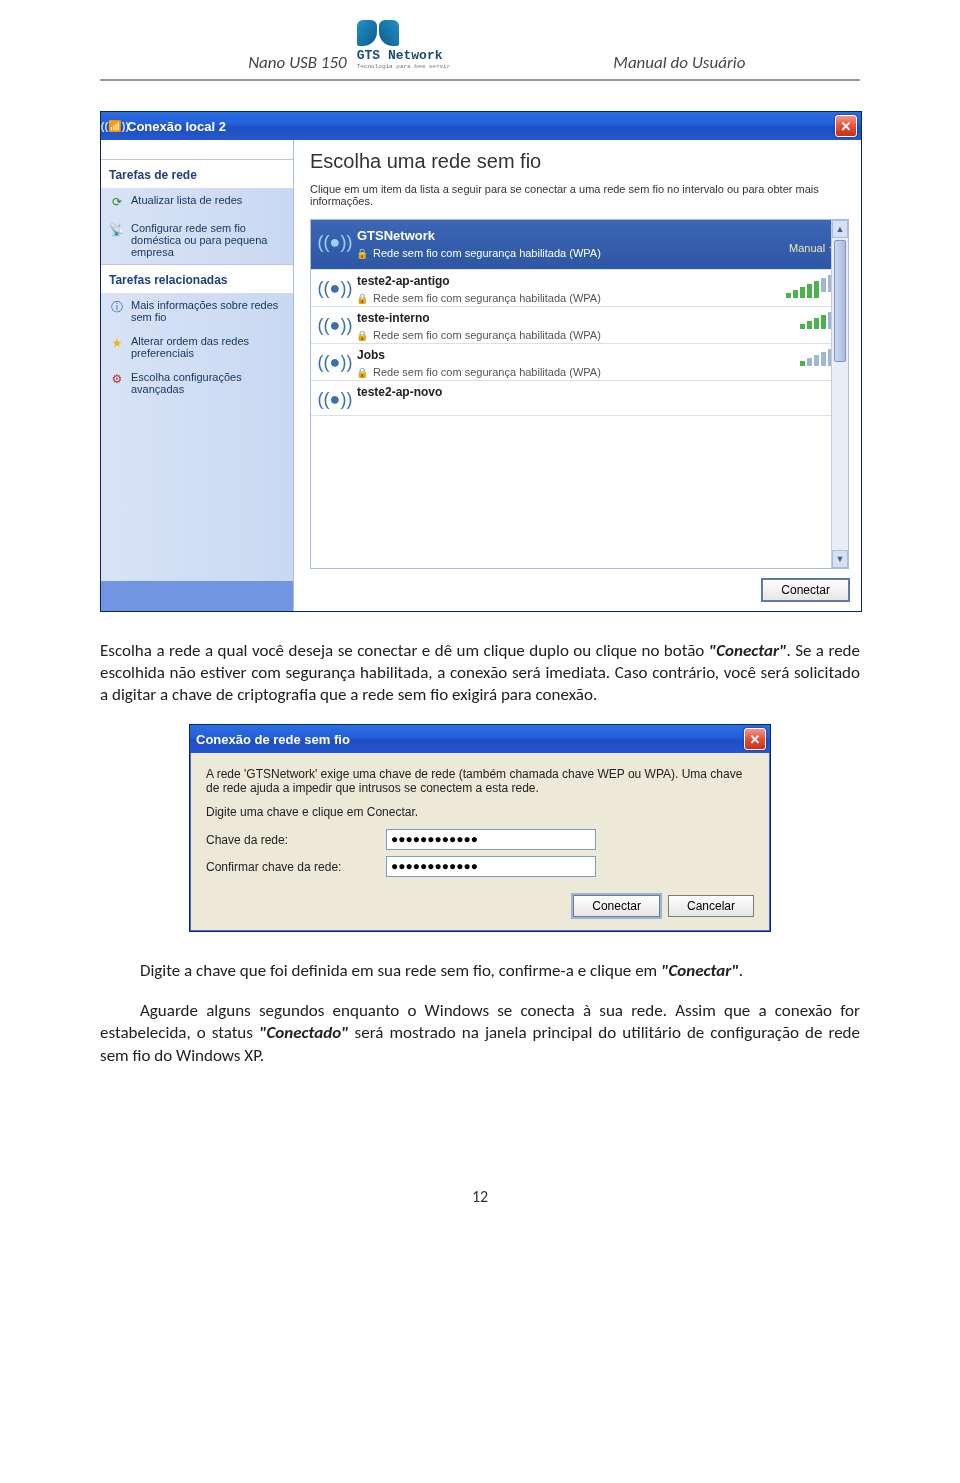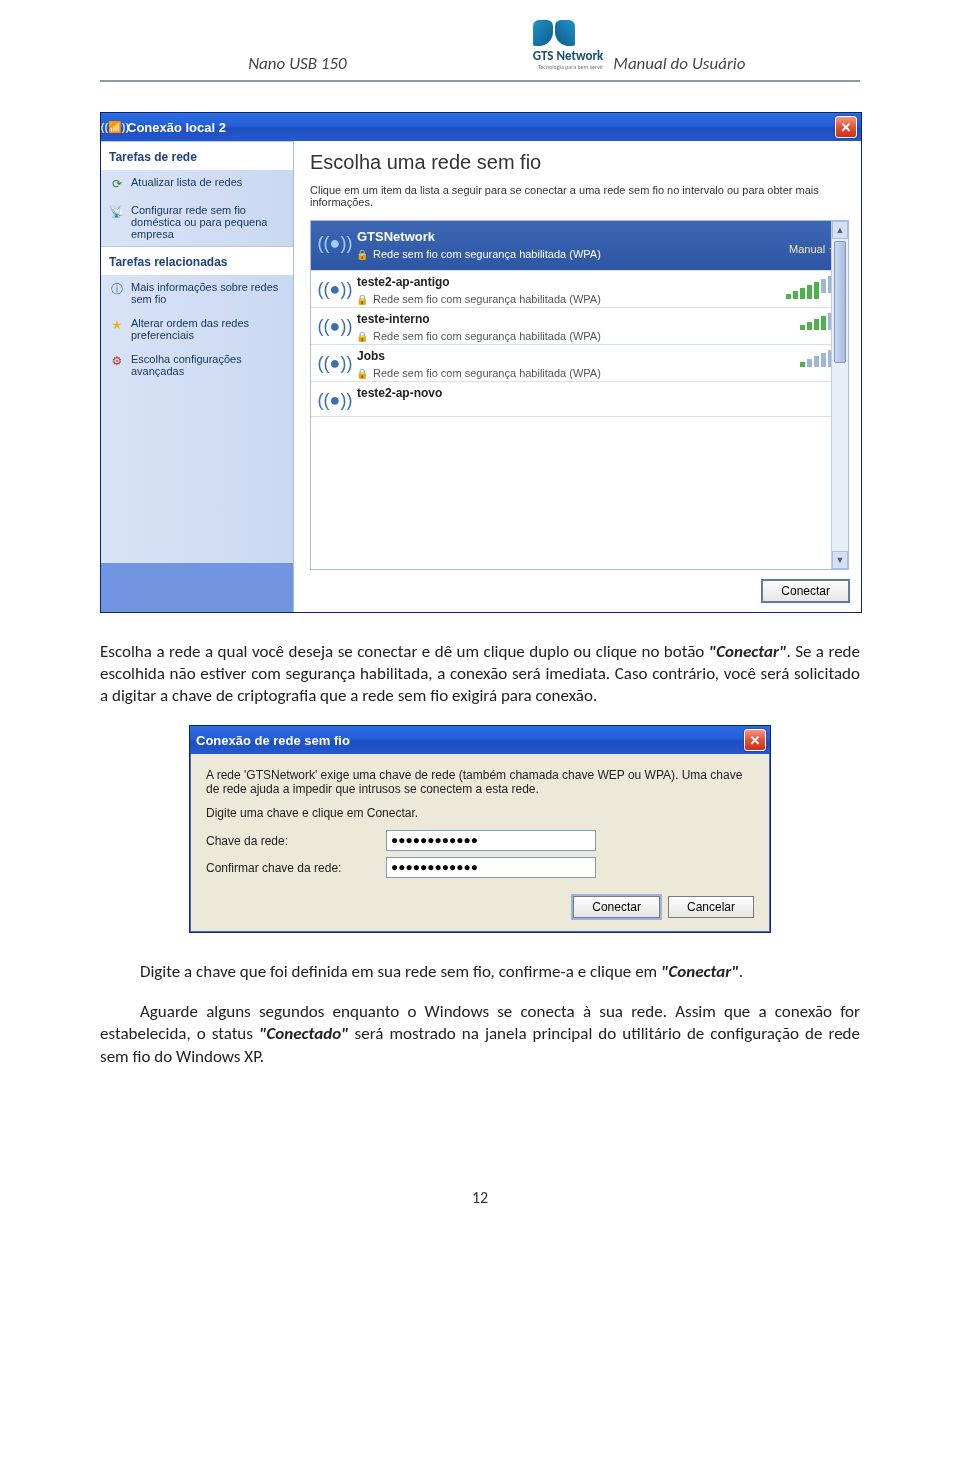--- a/index.html
+++ b/index.html
@@ -15,21 +15,21 @@
     font-family: Calibri, Arial, sans-serif;
     font-style: italic;
     color: #444;
     font-size: 17px;
     display: flex;
     align-items: flex-end;
     justify-content: space-between;
     padding: 0 0 6px 0;
   }
   .header-left { width: 33%; text-align: right; padding-right: 10px;}
-  .header-center { width: 33%; text-align: right; }
+  .header-center { width: 33%; text-align: left; font-family: Liberation Mono, monospace; }
   .header-right { width: 33%; text-align: left; padding-left: 10px;}
   .hr {
     border: 0;
     border-top: 2px solid #8c9aa1;
     margin: 0 0 30px 0;
   }
   .logo {
     display:inline-block;
   }
   .logo .top {
@@ -82,20 +82,21 @@
   .xp-body {
     display:flex;
     background: #fff;
   }
   .sidebar {
     width: 192px;
     background: #7295e2;
     color: #1b3f6e;
     font-size: 11px;
     padding: 0;
+    margin-top: 19px;
   }
   .sidebar-section-h {
     background:#fff;
     color:#204182;
     font-weight:bold;
     padding: 8px 8px 6px 8px;
     font-size: 12px;
     border-top:1px solid #b8c7e8;
   }
   .sidebar-item {

